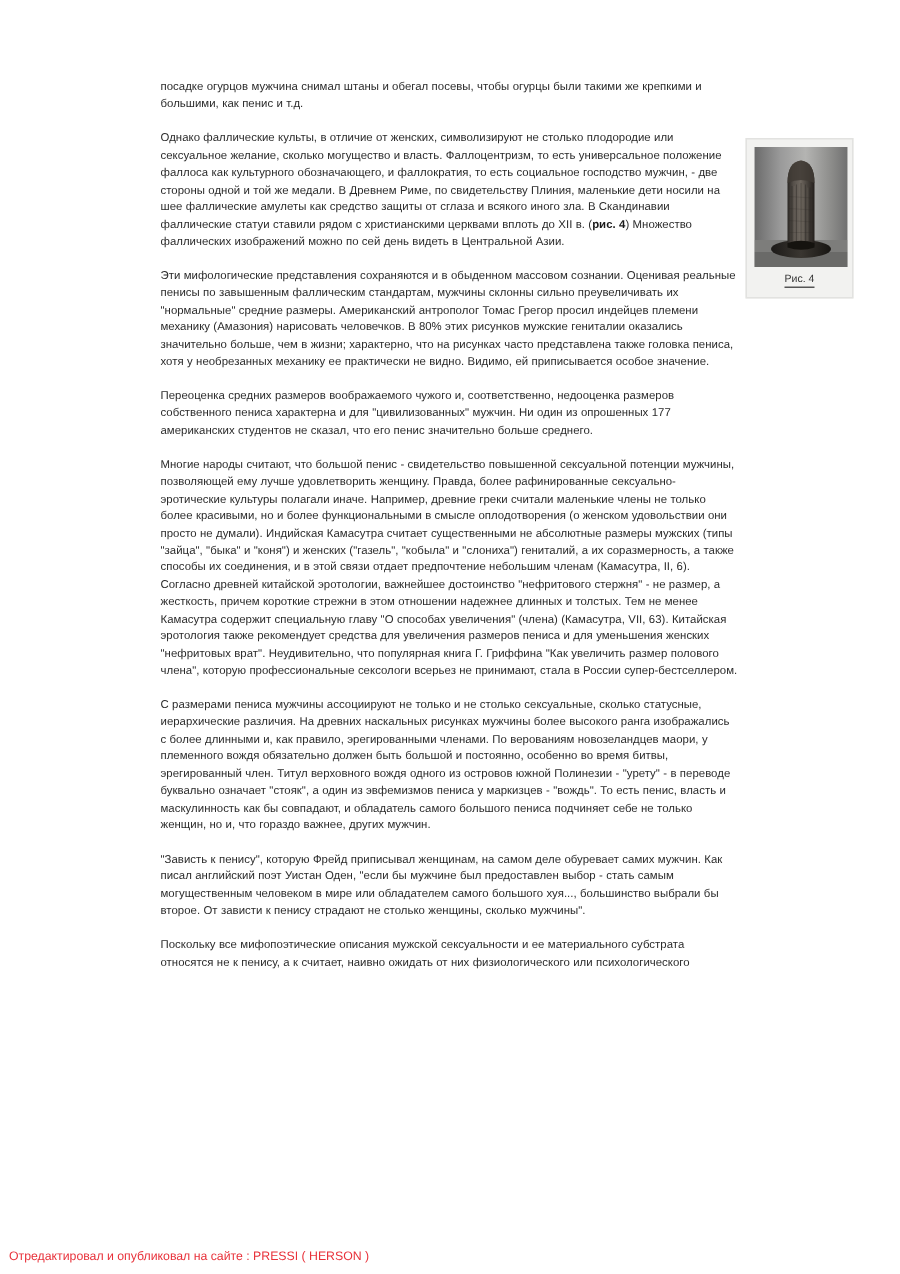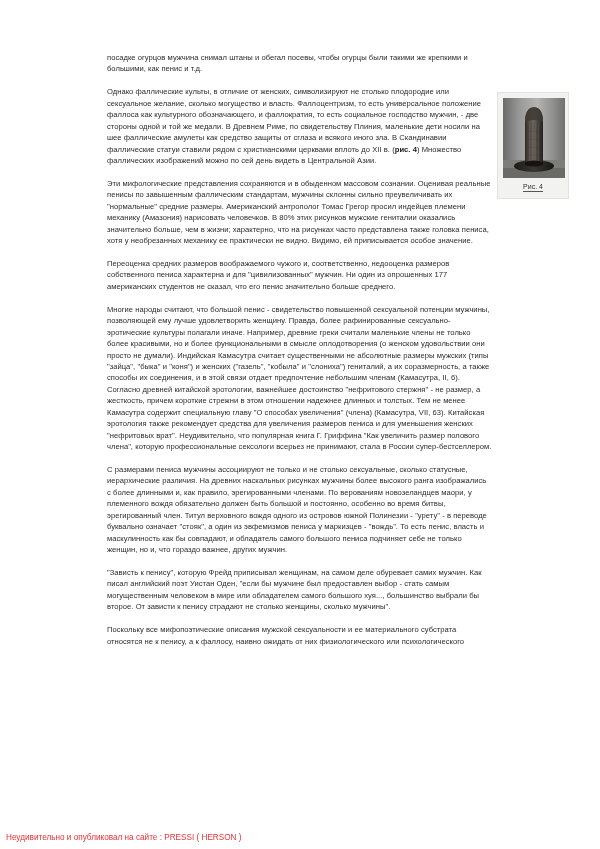--- a/index.html
+++ b/index.html
@@ -98,21 +98,21 @@
     <p class="para">Эти мифологические представления сохраняются и в обыденном массовом сознании. Оценивая реальные пенисы по завышенным фаллическим стандартам, мужчины склонны сильно преувеличивать их "нормальные" средние размеры. Американский антрополог Томас Грегор просил индейцев племени механику (Амазония) нарисовать человечков. В 80% этих рисунков мужские гениталии оказались значительно больше, чем в жизни; характерно, что на рисунках часто представлена также головка пениса, хотя у необрезанных механику ее практически не видно. Видимо, ей приписывается особое значение.</p>
 
     <p class="para">Переоценка средних размеров воображаемого чужого и, соответственно, недооценка размеров собственного пениса характерна и для "цивилизованных" мужчин. Ни один из опрошенных 177 американских студентов не сказал, что его пенис значительно больше среднего.</p>
 
     <p class="para">Многие народы считают, что большой пенис - свидетельство повышенной сексуальной потенции мужчины, позволяющей ему лучше удовлетворить женщину. Правда, более рафинированные сексуально-эротические культуры полагали иначе. Например, древние греки считали маленькие члены не только более красивыми, но и более функциональными в смысле оплодотворения (о женском удовольствии они просто не думали). Индийская Камасутра считает существенными не абсолютные размеры мужских (типы "зайца", "быка" и "коня") и женских ("газель", "кобыла" и "слониха") гениталий, а их соразмерность, а также способы их соединения, и в этой связи отдает предпочтение небольшим членам (Камасутра, II, 6). Согласно древней китайской эротологии, важнейшее достоинство "нефритового стержня" - не размер, а жесткость, причем короткие стрежни в этом отношении надежнее длинных и толстых. Тем не менее Камасутра содержит специальную главу "О способах увеличения" (члена) (Камасутра, VII, 63). Китайская эротология также рекомендует средства для увеличения размеров пениса и для уменьшения женских "нефритовых врат". Неудивительно, что популярная книга Г. Гриффина "Как увеличить размер полового члена", которую профессиональные сексологи всерьез не принимают, стала в России супер-бестселлером.</p>
 
     <p class="para">С размерами пениса мужчины ассоциируют не только и не столько сексуальные, сколько статусные, иерархические различия. На древних наскальных рисунках мужчины более высокого ранга изображались с более длинными и, как правило, эрегированными членами. По верованиям новозеландцев маори, у племенного вождя обязательно должен быть большой и постоянно, особенно во время битвы, эрегированный член. Титул верховного вождя одного из островов южной Полинезии - "урету" - в переводе буквально означает "стояк", а один из эвфемизмов пениса у маркизцев - "вождь". То есть пенис, власть и маскулинность как бы совпадают, и обладатель самого большого пениса подчиняет себе не только женщин, но и, что гораздо важнее, других мужчин.</p>
 
     <p class="para">"Зависть к пенису", которую Фрейд приписывал женщинам, на самом деле обуревает самих мужчин. Как писал английский поэт Уистан Оден, "если бы мужчине был предоставлен выбор - стать самым могущественным человеком в мире или обладателем самого большого хуя..., большинство выбрали бы второе. От зависти к пенису страдают не столько женщины, сколько мужчины".</p>
 
-    <p class="para">Поскольку все мифопоэтические описания мужской сексуальности и ее материального субстрата относятся не к пенису, а к фаллосу, наивно ожидать от них физиологического или психологического</p>
+    <p class="para">Поскольку все мифопоэтические описания мужской сексуальности и ее материального субстрата относятся не к пенису, а к считает, наивно ожидать от них физиологического или психологического</p>
 
   </div>
 
   <div id="figure">
     <div id="figure-photo">
       <svg width="62" height="80" viewBox="0 0 62 80">
         <defs>
           <linearGradient id="bgGrad" x1="0" y1="0" x2="1" y2="0">
             <stop offset="0%" stop-color="#6b6b6b"></stop>
             <stop offset="28%" stop-color="#9a9a9a"></stop>
@@ -158,15 +158,15 @@
           <line x1="23" y1="57" x2="39" y2="57"></line>
         </g>
         <path d="M22 64 Q31 61 40 64 L40 67 Q31 70 22 67 Z" fill="#15130f"></path>
       </svg>
     </div>
     <div id="figure-caption">
       <span>Рис. 4</span>
     </div>
   </div>
 
-  <div id="footer">Неудивительно и опубликовал на сайте : PRESSI ( HERSON )</div>
+  <div id="footer">Отредактировал и опубликовал на сайте : PRESSI ( HERSON )</div>
 
 </div>
 
 </body></html>

